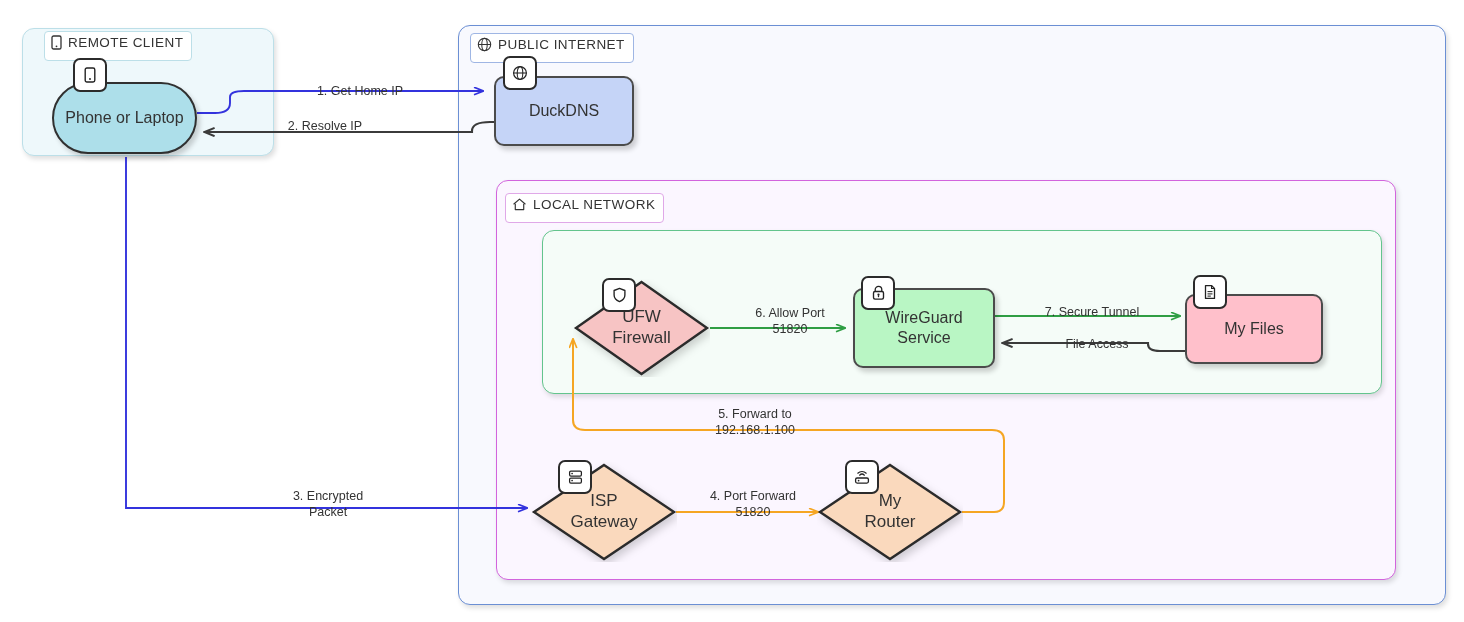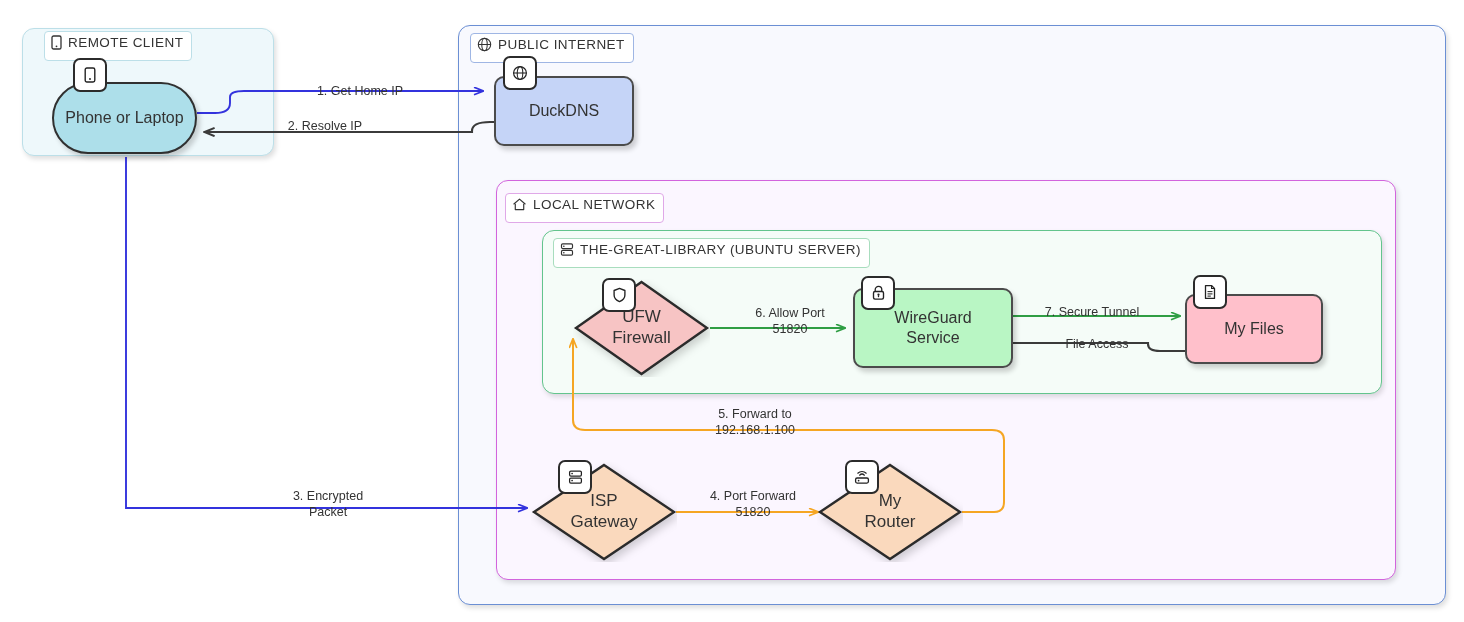--- a/index.html
+++ b/index.html
@@ -94,31 +94,20 @@
     <span class="gi">
       <svg width="15" height="15" viewBox="0 0 16 16">
           <circle cx="8" cy="8" r="6.6" fill="none" stroke="#333" stroke-width="1.2"></circle>
           <ellipse cx="8" cy="8" rx="2.9" ry="6.6" fill="none" stroke="#333" stroke-width="1.1"></ellipse>
           <line x1="1.4" y1="8" x2="14.6" y2="8" stroke="#333" stroke-width="1.1"></line>
         </svg>
     </span>
     <span>PUBLIC INTERNET</span>
   </div>
 
-  <div class="group-label" id="lbl-server">
-    <span class="gi">
-      <svg width="14" height="15" viewBox="0 0 15 16">
-          <rect x="1.6" y="2" width="11.8" height="5" rx="1.3" fill="none" stroke="#333" stroke-width="1.25"></rect>
-          <rect x="1.6" y="9" width="11.8" height="5" rx="1.3" fill="none" stroke="#333" stroke-width="1.25"></rect>
-          <circle cx="4.1" cy="4.5" r="0.85" fill="#333"></circle>
-          <circle cx="4.1" cy="11.5" r="0.85" fill="#333"></circle>
-        </svg>
-    </span>
-    <span>THE-GREAT-LIBRARY (UBUNTU SERVER)</span>
-  </div>
 
   <svg id="wires">
     <defs>
       <marker id="ahBlue" markerWidth="11" markerHeight="11" refX="9.6" refY="4.2" orient="auto" markerUnits="userSpaceOnUse">
         <path d="M0.6,0.4 L10,4.2 L0.6,8" fill="none" stroke="#3333dd" stroke-width="1.7"></path>
         </marker>
       <marker id="ahDark" markerWidth="12" markerHeight="12" refX="10.2" refY="4.6" orient="auto" markerUnits="userSpaceOnUse">
         <path d="M0.6,0.4 L10.6,4.6 L0.6,8.8" fill="none" stroke="#3b3b3b" stroke-width="2"></path>
         </marker>
       <marker id="ahGreen" markerWidth="11" markerHeight="11" refX="9.6" refY="4.2" orient="auto" markerUnits="userSpaceOnUse">
@@ -186,21 +175,21 @@
     </svg>
     <div class="diamond-txt">UFW
 Firewall</div>
   </div>
   <div class="badge" style="left:602px;top:278px;">
     <svg width="15" height="16" viewBox="0 0 14 16">
         <path d="M7 1.4 L12.4 3.5 V8.1 C12.4 11.4 9.9 13.6 7 14.6 C4.1 13.6 1.6 11.4 1.6 8.1 V3.5 Z" fill="none" stroke="#222" stroke-width="1.35" stroke-linejoin="round"></path>
       </svg>
   </div>
 
-  <div class="node rect wg-fill" style="left:853px;top:288px;width:160px;height:80px;">
+  <div class="node rect wg-fill" style="left:853px;top:288px;width:142px;height:80px;">
     <span>WireGuard
 Service</span>
   </div>
   <div class="badge" style="left:861px;top:276px;">
     <svg width="15" height="16" viewBox="0 0 14 16">
         <path d="M3.7 6.6 V4.7 a3.3 3.3 0 0 1 6.6 0 V6.6" fill="none" stroke="#222" stroke-width="1.3"></path>
         <rect x="2" y="6.5" width="10" height="7.6" rx="1.5" fill="none" stroke="#222" stroke-width="1.35"></rect>
         <circle cx="7" cy="9.6" r="1.15" fill="#222"></circle>
         <line x1="7" y1="10.2" x2="7" y2="12.2" stroke="#222" stroke-width="1.25"></line>
       </svg>

